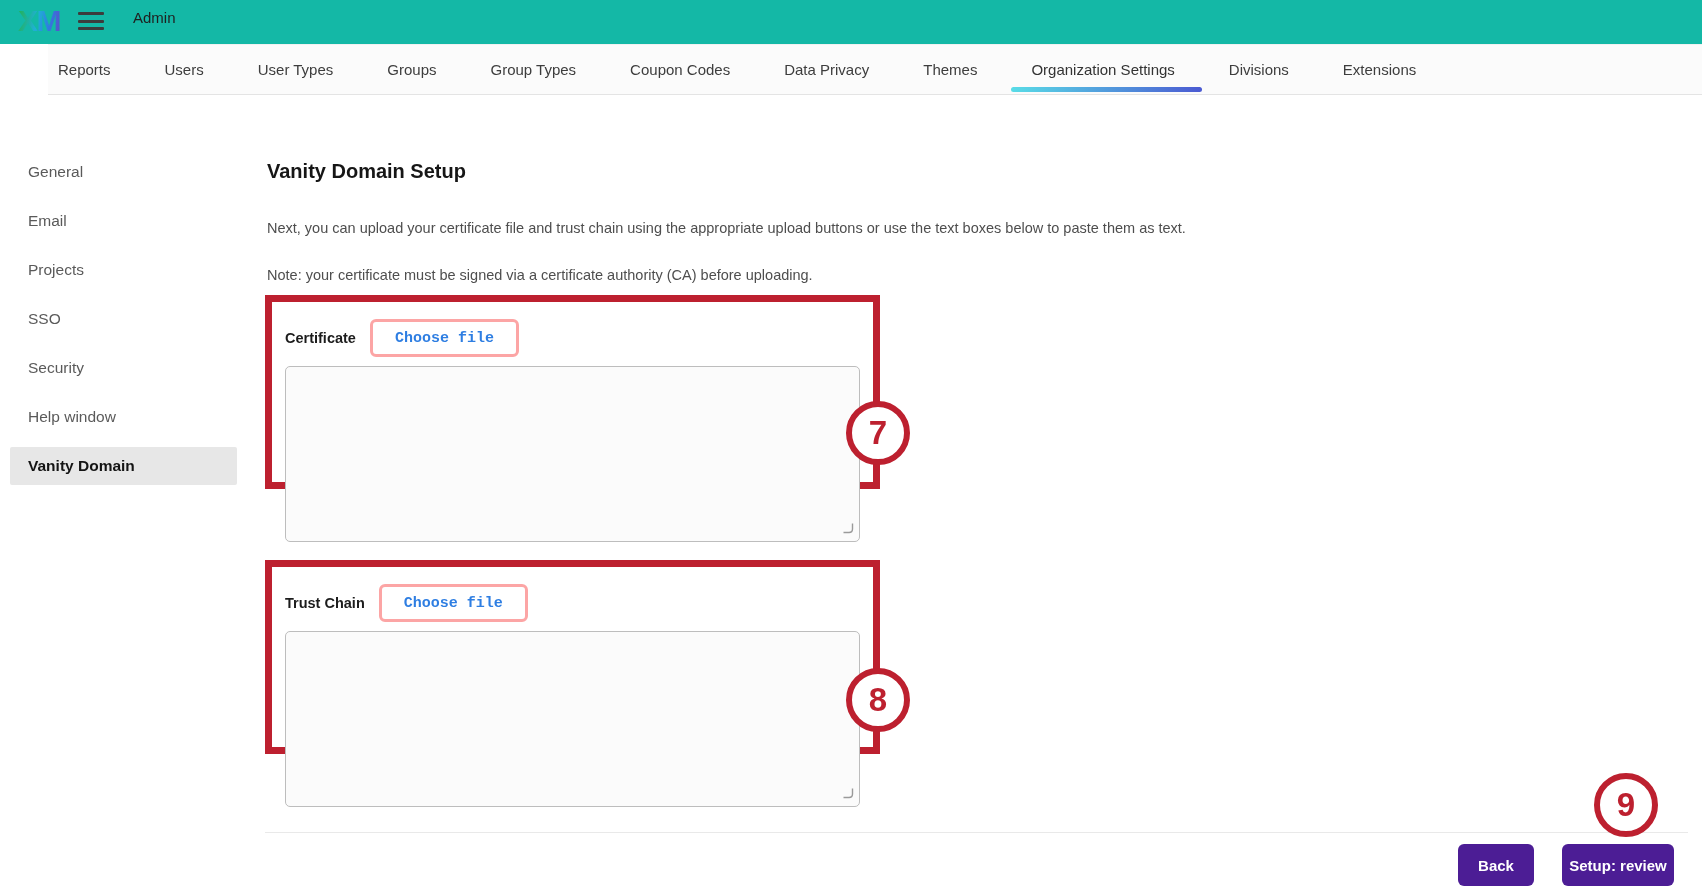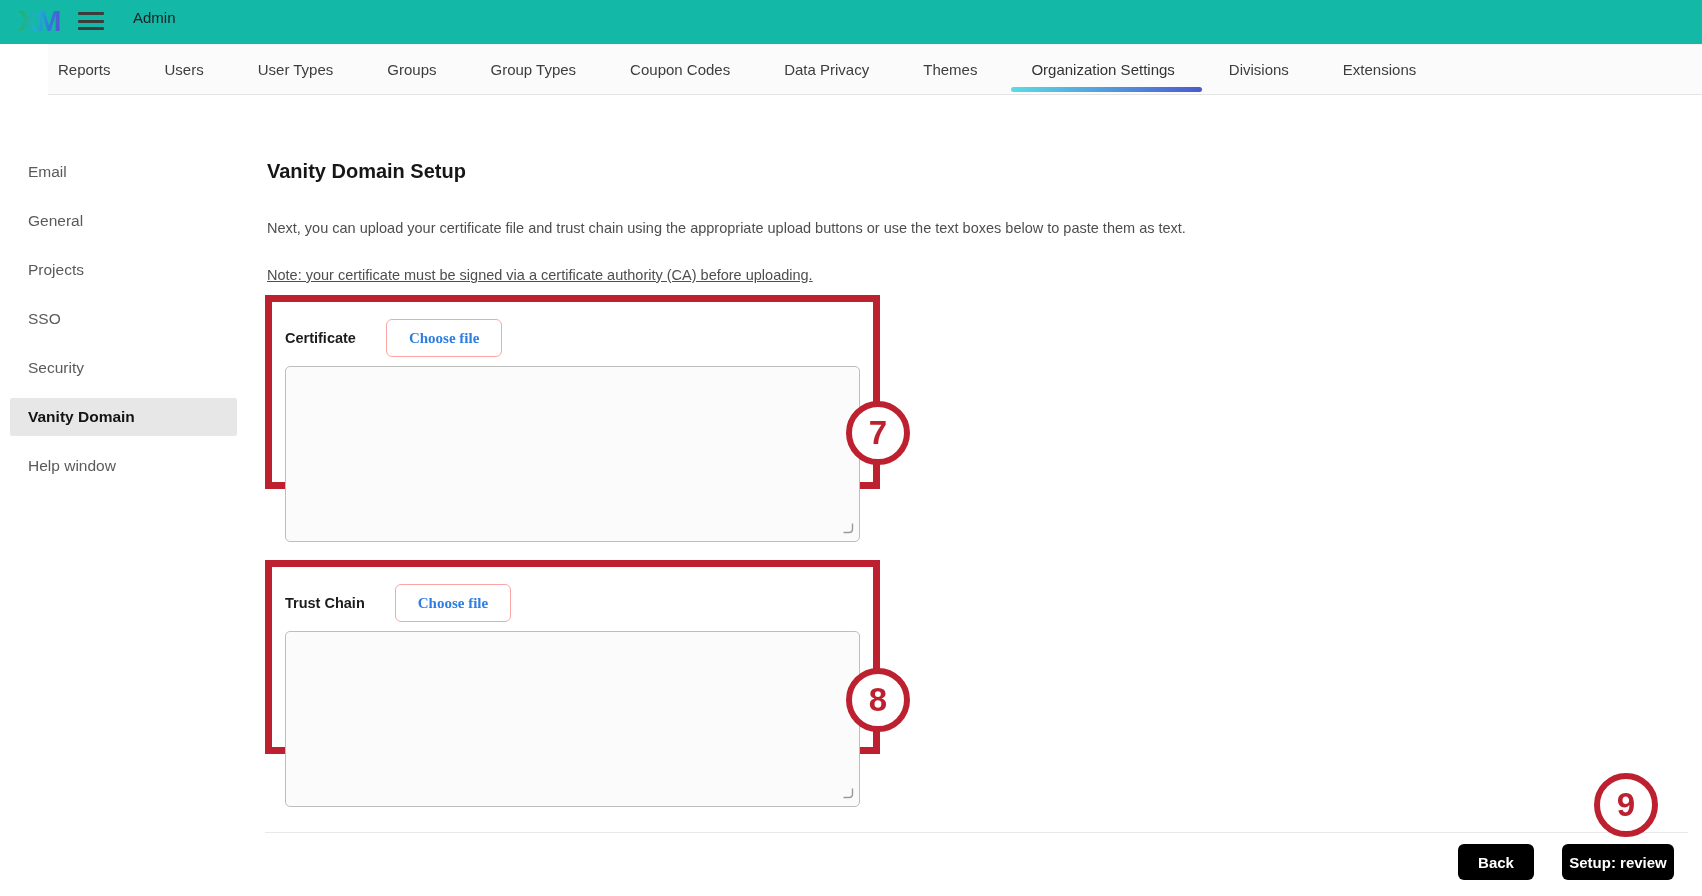--- a/index.html
+++ b/index.html
@@ -38,34 +38,34 @@
   .sidebar { position:absolute; top:153px; left:10px; width:227px; }
   .side-item {
     box-sizing:border-box; height:38px; margin-bottom:11px; display:flex; align-items:center;
     padding-left:18px; font-size:15.5px; color:#5a5a5a; cursor:pointer; border-radius:2px;
   }
   .side-item.selected { background:#e7e7e7; color:#141414; font-weight:700; }
 
   
   .page-title { position:absolute; left:267px; top:160px; font-size:20px; font-weight:600; color:#161616; }
   .intro { position:absolute; left:267px; top:220px; font-size:14.5px; color:#4e4e4e; }
-  .note  { position:absolute; left:267px; top:267px; font-size:14.5px; color:#4e4e4e;text-decoration:underline; }
+  .note  { position:absolute; left:267px; top:267px; font-size:14.5px; color:#4e4e4e; }
 
   .anno-box {
     position:absolute; left:265px; width:615px; height:194px; box-sizing:border-box;
     border:7px solid #bd202f; padding:16px 13px 0 13px; background:#fff;
   }
   .anno-box.first  { top:295px; }
   .anno-box.second { top:560px; }
 
   .field-row { display:flex; align-items:center; gap:14px; height:40px; }
   .field-label { font-size:14.5px; font-weight:700; color:#1c1c1c; }
   .choose-btn {
-    height:38px; padding:0 22px; background:#fff; border:1px solid #fca5a5; border-radius:6px;
-    color:#2e7ee2; font-weight:700; font-size:15px; cursor:pointer; font-family:Liberation Serif, serif;margin-left:16px;
+    height:38px; padding:0 22px; background:#fff; border:3px solid #fca5a5; border-radius:6px;
+    color:#2e7ee2; font-weight:700; font-size:15px; cursor:pointer; font-family:Liberation Mono, monospace;
   }
   .textarea-wrap { position:relative; margin-top:8px; }
   .cert-textarea {
     display:block; box-sizing:border-box; width:575px; height:176px; resize:none;
     border:1px solid #bdbdbd; border-radius:5px; background:#fbfbfb; outline:none;
     font-family:"Liberation Mono", monospace; font-size:13px; color:#333; padding:8px;
   }
   .resize-handle { position:absolute; right:6px; bottom:8px; width:11px; height:11px; pointer-events:none; }
 
   .anno-circle {
@@ -73,21 +73,21 @@
     background:#fff; border:6px solid #bd202f; color:#bd202f; z-index:5;
     display:flex; align-items:center; justify-content:center; font-size:33px; font-weight:600;
   }
   .circle-7 { left:846px; top:401px; }
   .circle-8 { left:846px; top:668px; }
   .circle-9 { left:1594px; top:773px; }
 
   .footer-divider { position:absolute; left:265px; top:832px; width:1423px; height:1px; background:#e9e9e9; }
 
   .primary-btn {
-    position:absolute; top:844px; height:36px; background:#000000; color:#fff; border:none;
+    position:absolute; top:844px; height:42px; background:#4c1d95; color:#fff; border:none;
     border-radius:6px; font-size:15px; font-weight:700; cursor:pointer; font-family:inherit;
   }
   .btn-back { left:1458px; width:76px; }
   .btn-next { left:1562px; width:112px; }
 </style>
 </head>
 <body>
 
 <div class="page">
 
@@ -109,27 +109,27 @@
     <div class="tab">Group Types</div>
     <div class="tab">Coupon Codes</div>
     <div class="tab">Data Privacy</div>
     <div class="tab">Themes</div>
     <div class="tab active">Organization Settings</div>
     <div class="tab">Divisions</div>
     <div class="tab">Extensions</div>
   </div>
 
   <div class="sidebar">
+    <div class="side-item">General</div>
     <div class="side-item">Email</div>
-    <div class="side-item">General</div>
     <div class="side-item">Projects</div>
     <div class="side-item">SSO</div>
     <div class="side-item">Security</div>
+    <div class="side-item">Help window</div>
     <div class="side-item selected">Vanity Domain</div>
-    <div class="side-item">Help window</div>
   </div>
 
   <div class="page-title">Vanity Domain Setup</div>
   <div class="intro">Next, you can upload your certificate file and trust chain using the appropriate upload buttons or use the text boxes below to paste them as text.</div>
   <div class="note">Note: your certificate must be signed via a certificate authority (CA) before uploading.</div>
 
   <div class="anno-box first">
     <div class="field-row">
       <span class="field-label">Certificate</span>
       <button class="choose-btn">Choose file</button>

